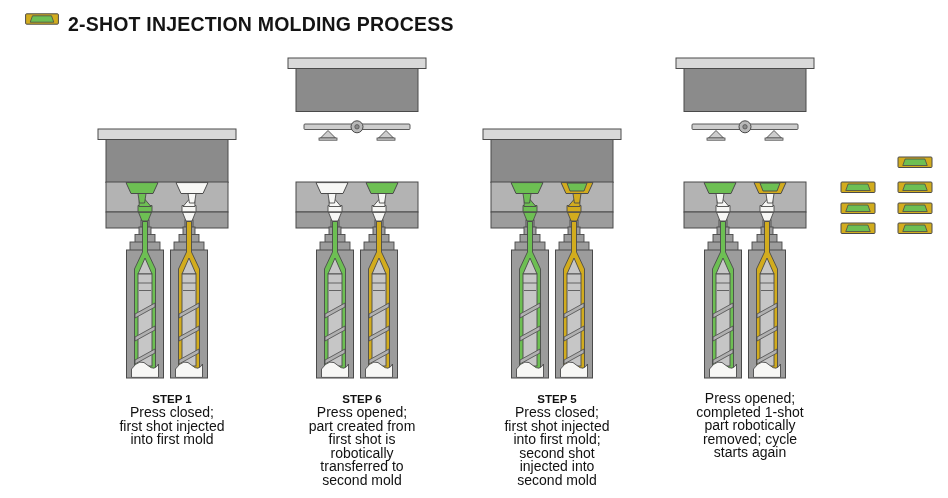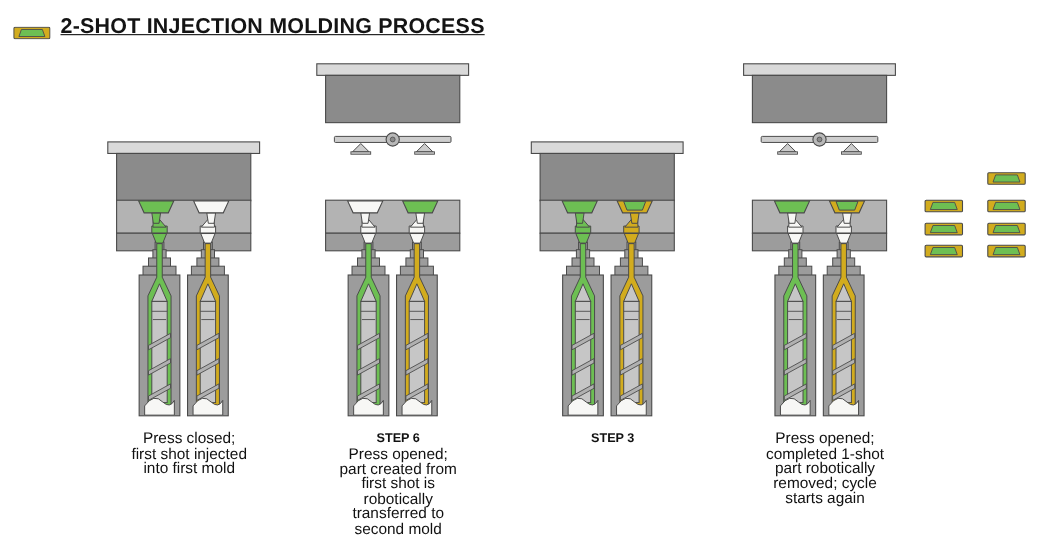--- a/index.html
+++ b/index.html
@@ -1,21 +1,21 @@
 <!DOCTYPE html>
 <html><head>
 <meta charset="utf-8">
 <style>
   html,body{margin:0;padding:0;}
   body{
     width:948px;height:498px;background:#ffffff;position:relative;overflow:hidden;
     font-family:"Liberation Sans", sans-serif;color:#111;
   }
   .title-row{
-    position:absolute;top:13px;left:12px;display:flex;align-items:flex-end;gap:9px;text-decoration:underline;
+    position:absolute;top:13px;left:25px;display:flex;align-items:flex-start;gap:9px;
   }
   .title-row h1{
     margin:0;font-size:19.5px;font-weight:bold;letter-spacing:.2px;color:#141414;
   }
   .title-icon svg{display:block;}
   .step-col{position:absolute;top:55px;width:160px;}
   .machine{width:160px;height:336px;}
   .machine svg{display:block;}
   .caption{margin-top:1px;text-align:center;}
   .step-label{font-size:11.5px;font-weight:bold;line-height:14px;}
@@ -76,20 +76,21 @@
         <polygon points="46,138.5 54,138.5 52.6,148 47.4,148" fill="#6dbf53" stroke="#4a4a4a" stroke-width="0.9"></polygon>
         <polygon points="34,127.6 66,127.6 61,138.5 39,138.5" fill="#6dbf53" stroke="#4a4a4a" stroke-width="1"></polygon>
         <polygon points="90.5,157.3 103.5,157.3 100,166 94,166" fill="#f7f7f5" stroke="#4a4a4a" stroke-width="0.9"></polygon>
         <polygon points="90,150.5 104,150.5 104,156.8 90,156.8" fill="#f7f7f5" stroke="#4a4a4a" stroke-width="0.9"></polygon>
         <polygon points="97.4,144 102.6,144 103,151.5 91,151.5" fill="#f7f7f5" stroke="#4a4a4a" stroke-width="0.9"></polygon>
         <polygon points="96,138.5 104,138.5 102.6,148 97.4,148" fill="#f7f7f5" stroke="#4a4a4a" stroke-width="0.9"></polygon>
         <polygon points="84,127.6 116,127.6 111,138.5 89,138.5" fill="#f7f7f5" stroke="#4a4a4a" stroke-width="1"></polygon>
       </svg>
     </div>
   <div class="caption">
+    <div class="step-label">STEP 1</div>
     <div class="step-desc">Press closed; first shot injected into first mold</div>
   </div>
 </div>
 
 <div class="step-col" style="left:282px;">
   <div class="machine">
       <svg width="160" height="336" viewBox="0 0 160 336" xmlns="http://www.w3.org/2000/svg">
         <rect x="6" y="3" width="138" height="10.5" rx="0" fill="#d9d9d9" stroke="#4a4a4a" stroke-width="1"></rect>
         <rect x="14" y="13.5" width="122" height="43" rx="0" fill="#8b8b8b" stroke="#4a4a4a" stroke-width="1"></rect>
         <rect x="22" y="69" width="106" height="5.5" rx="1" fill="#cecece" stroke="#4a4a4a" stroke-width="0.9"></rect>
@@ -189,21 +190,22 @@
         <polygon points="34,127.6 66,127.6 61,138.5 39,138.5" fill="#6dbf53" stroke="#4a4a4a" stroke-width="1"></polygon>
         <polygon points="90.5,157.3 103.5,157.3 100,166 94,166" fill="#d2ac1e" stroke="#4a4a4a" stroke-width="0.9"></polygon>
         <polygon points="90,150.5 104,150.5 104,156.8 90,156.8" fill="#d2ac1e" stroke="#4a4a4a" stroke-width="0.9"></polygon>
         <polygon points="97.4,144 102.6,144 103,151.5 91,151.5" fill="#d2ac1e" stroke="#4a4a4a" stroke-width="0.9"></polygon>
         <polygon points="96,138.5 104,138.5 102.6,148 97.4,148" fill="#d2ac1e" stroke="#4a4a4a" stroke-width="0.9"></polygon>
         <polygon points="84,127.6 116,127.6 111,138.5 89,138.5" fill="#d2ac1e" stroke="#4a4a4a" stroke-width="1"></polygon>
         <polygon points="90,128.1 110,128.1 107,136 93,136" fill="#6dbf53" stroke="#4a4a4a" stroke-width="0.9"></polygon>
       </svg>
     </div>
   <div class="caption">
-    <div class="step-label">STEP 3</div>
+    <div class="step-label">STEP 5</div>
+    <div class="step-desc">Press closed; first shot injected into first mold; second shot injected into second mold</div>
   </div>
 </div>
 
 <div class="step-col" style="left:670px;">
   <div class="machine">
       <svg width="160" height="336" viewBox="0 0 160 336" xmlns="http://www.w3.org/2000/svg">
         <rect x="6" y="3" width="138" height="10.5" rx="0" fill="#d9d9d9" stroke="#4a4a4a" stroke-width="1"></rect>
         <rect x="14" y="13.5" width="122" height="43" rx="0" fill="#8b8b8b" stroke="#4a4a4a" stroke-width="1"></rect>
         <rect x="22" y="69" width="106" height="5.5" rx="1" fill="#cecece" stroke="#4a4a4a" stroke-width="0.9"></rect>
         <polygon points="46,75.5 53.5,83 38.5,83" fill="#cccccc" stroke="#4a4a4a" stroke-width="0.9"></polygon>

